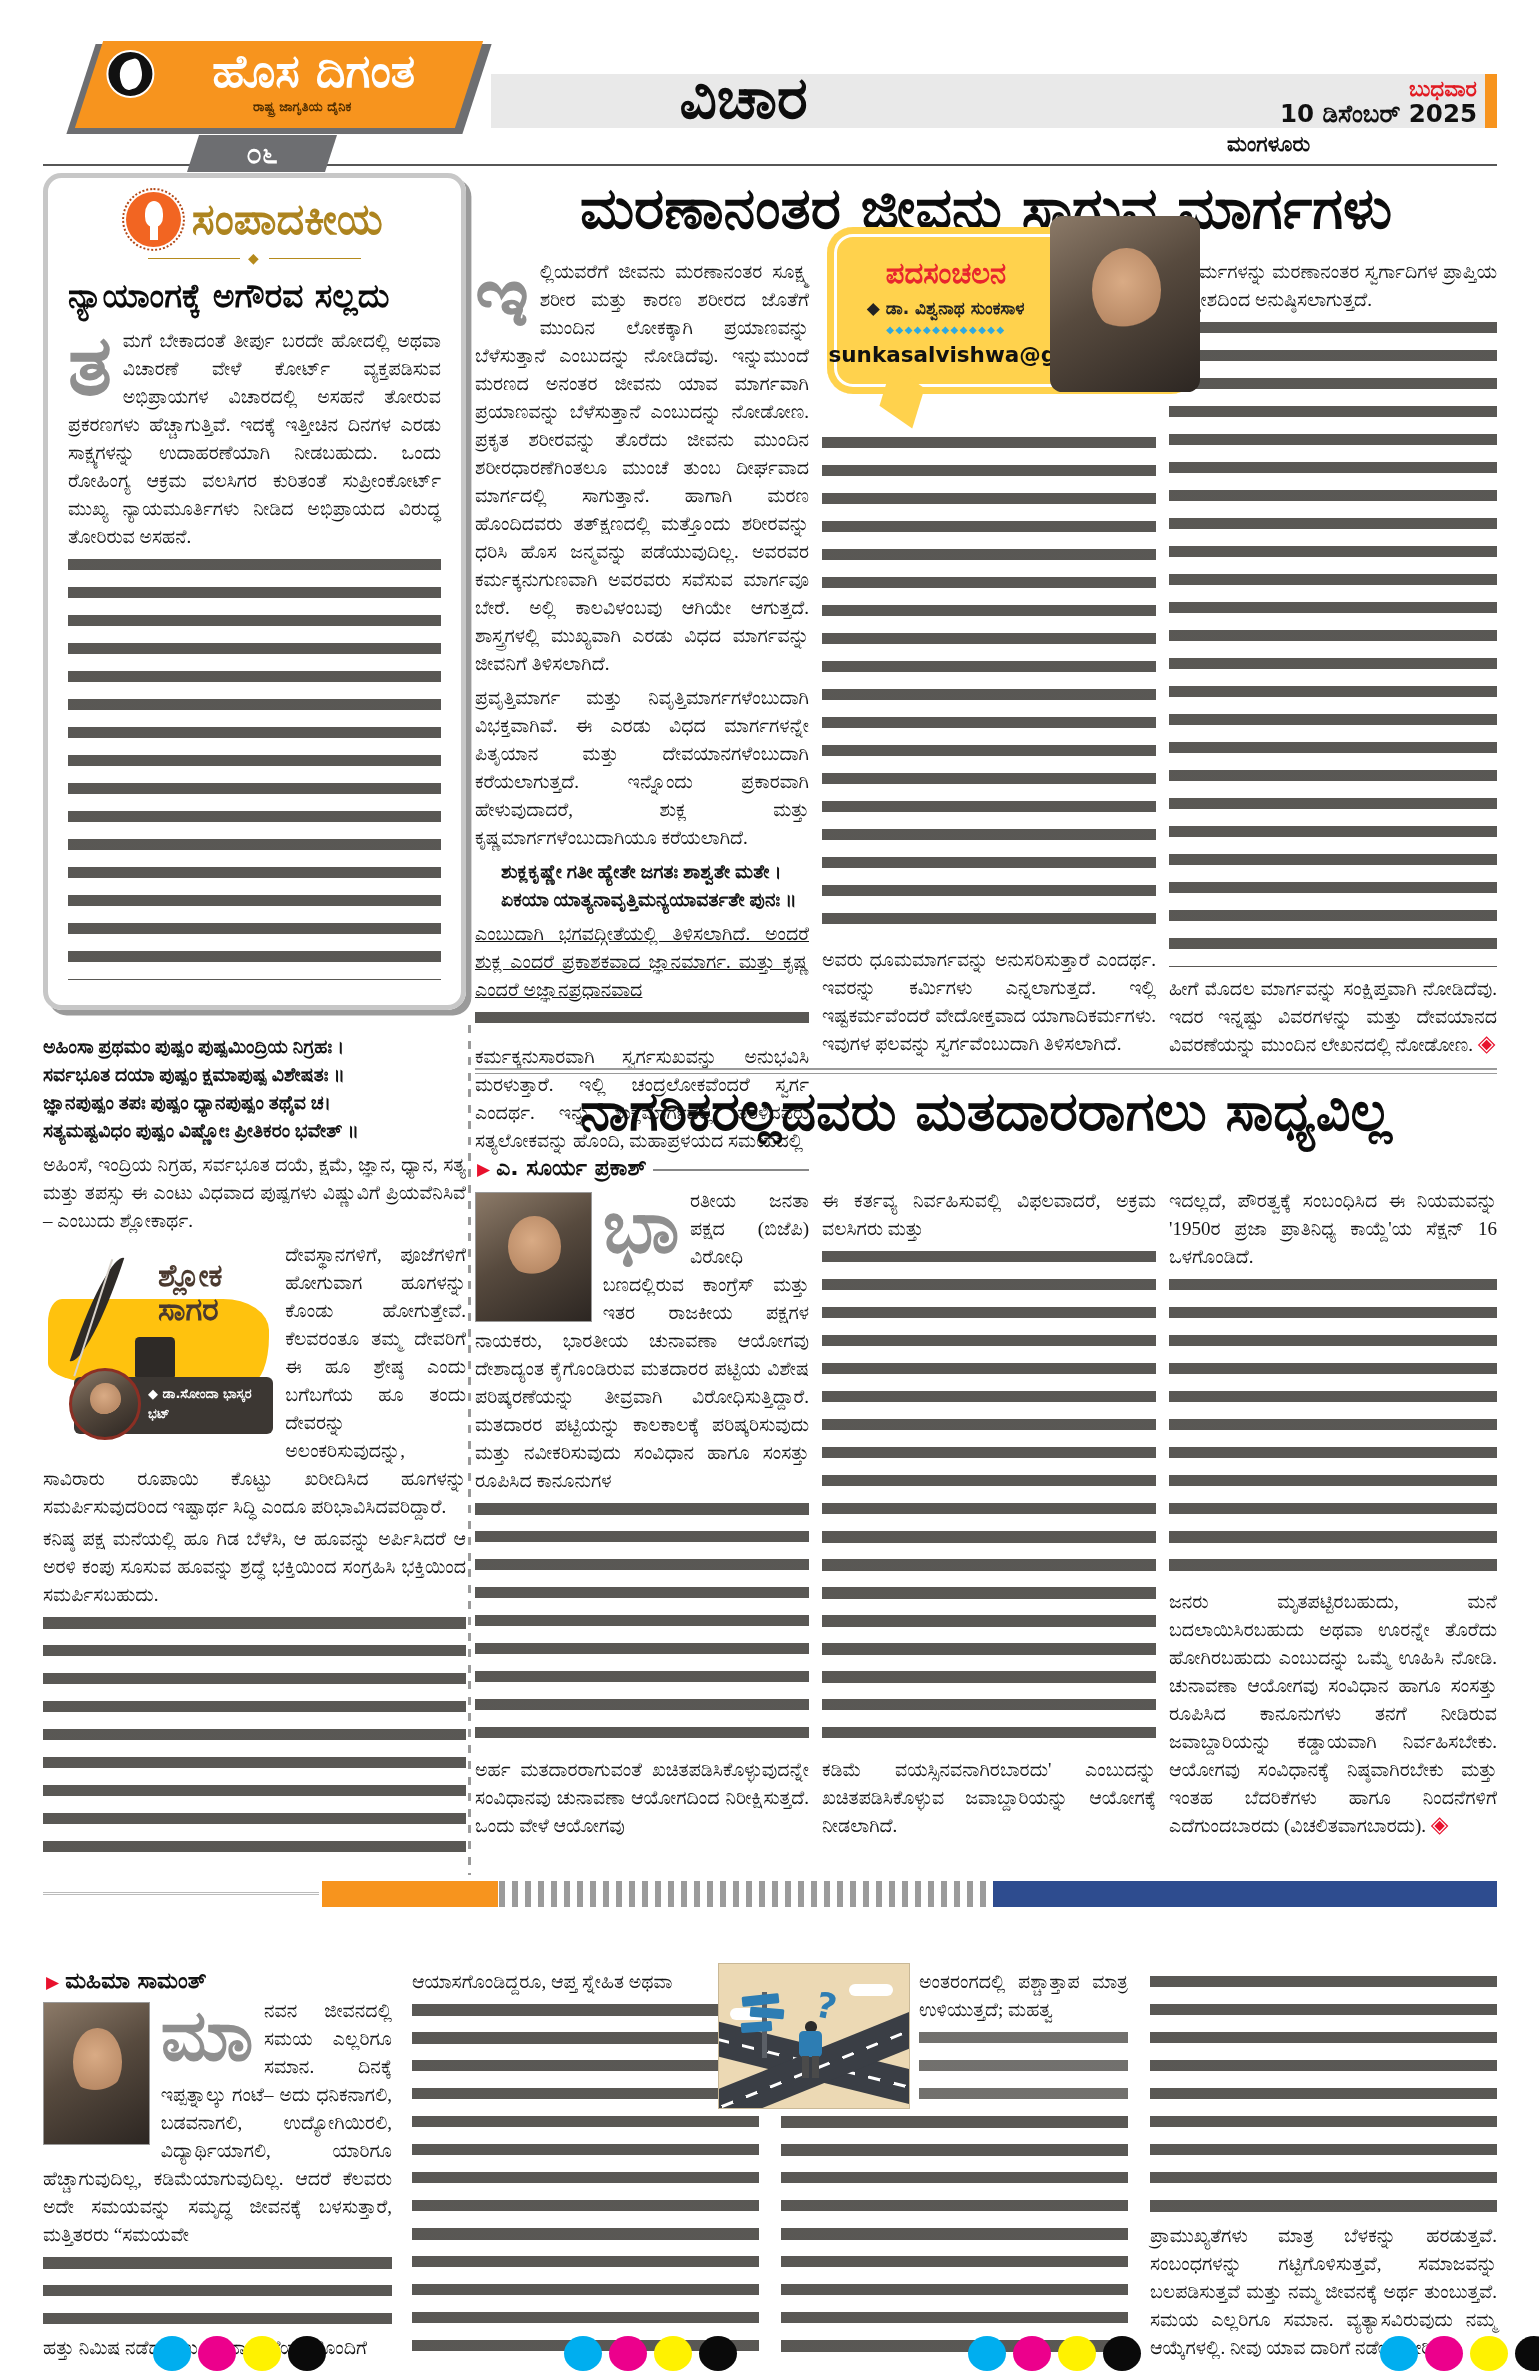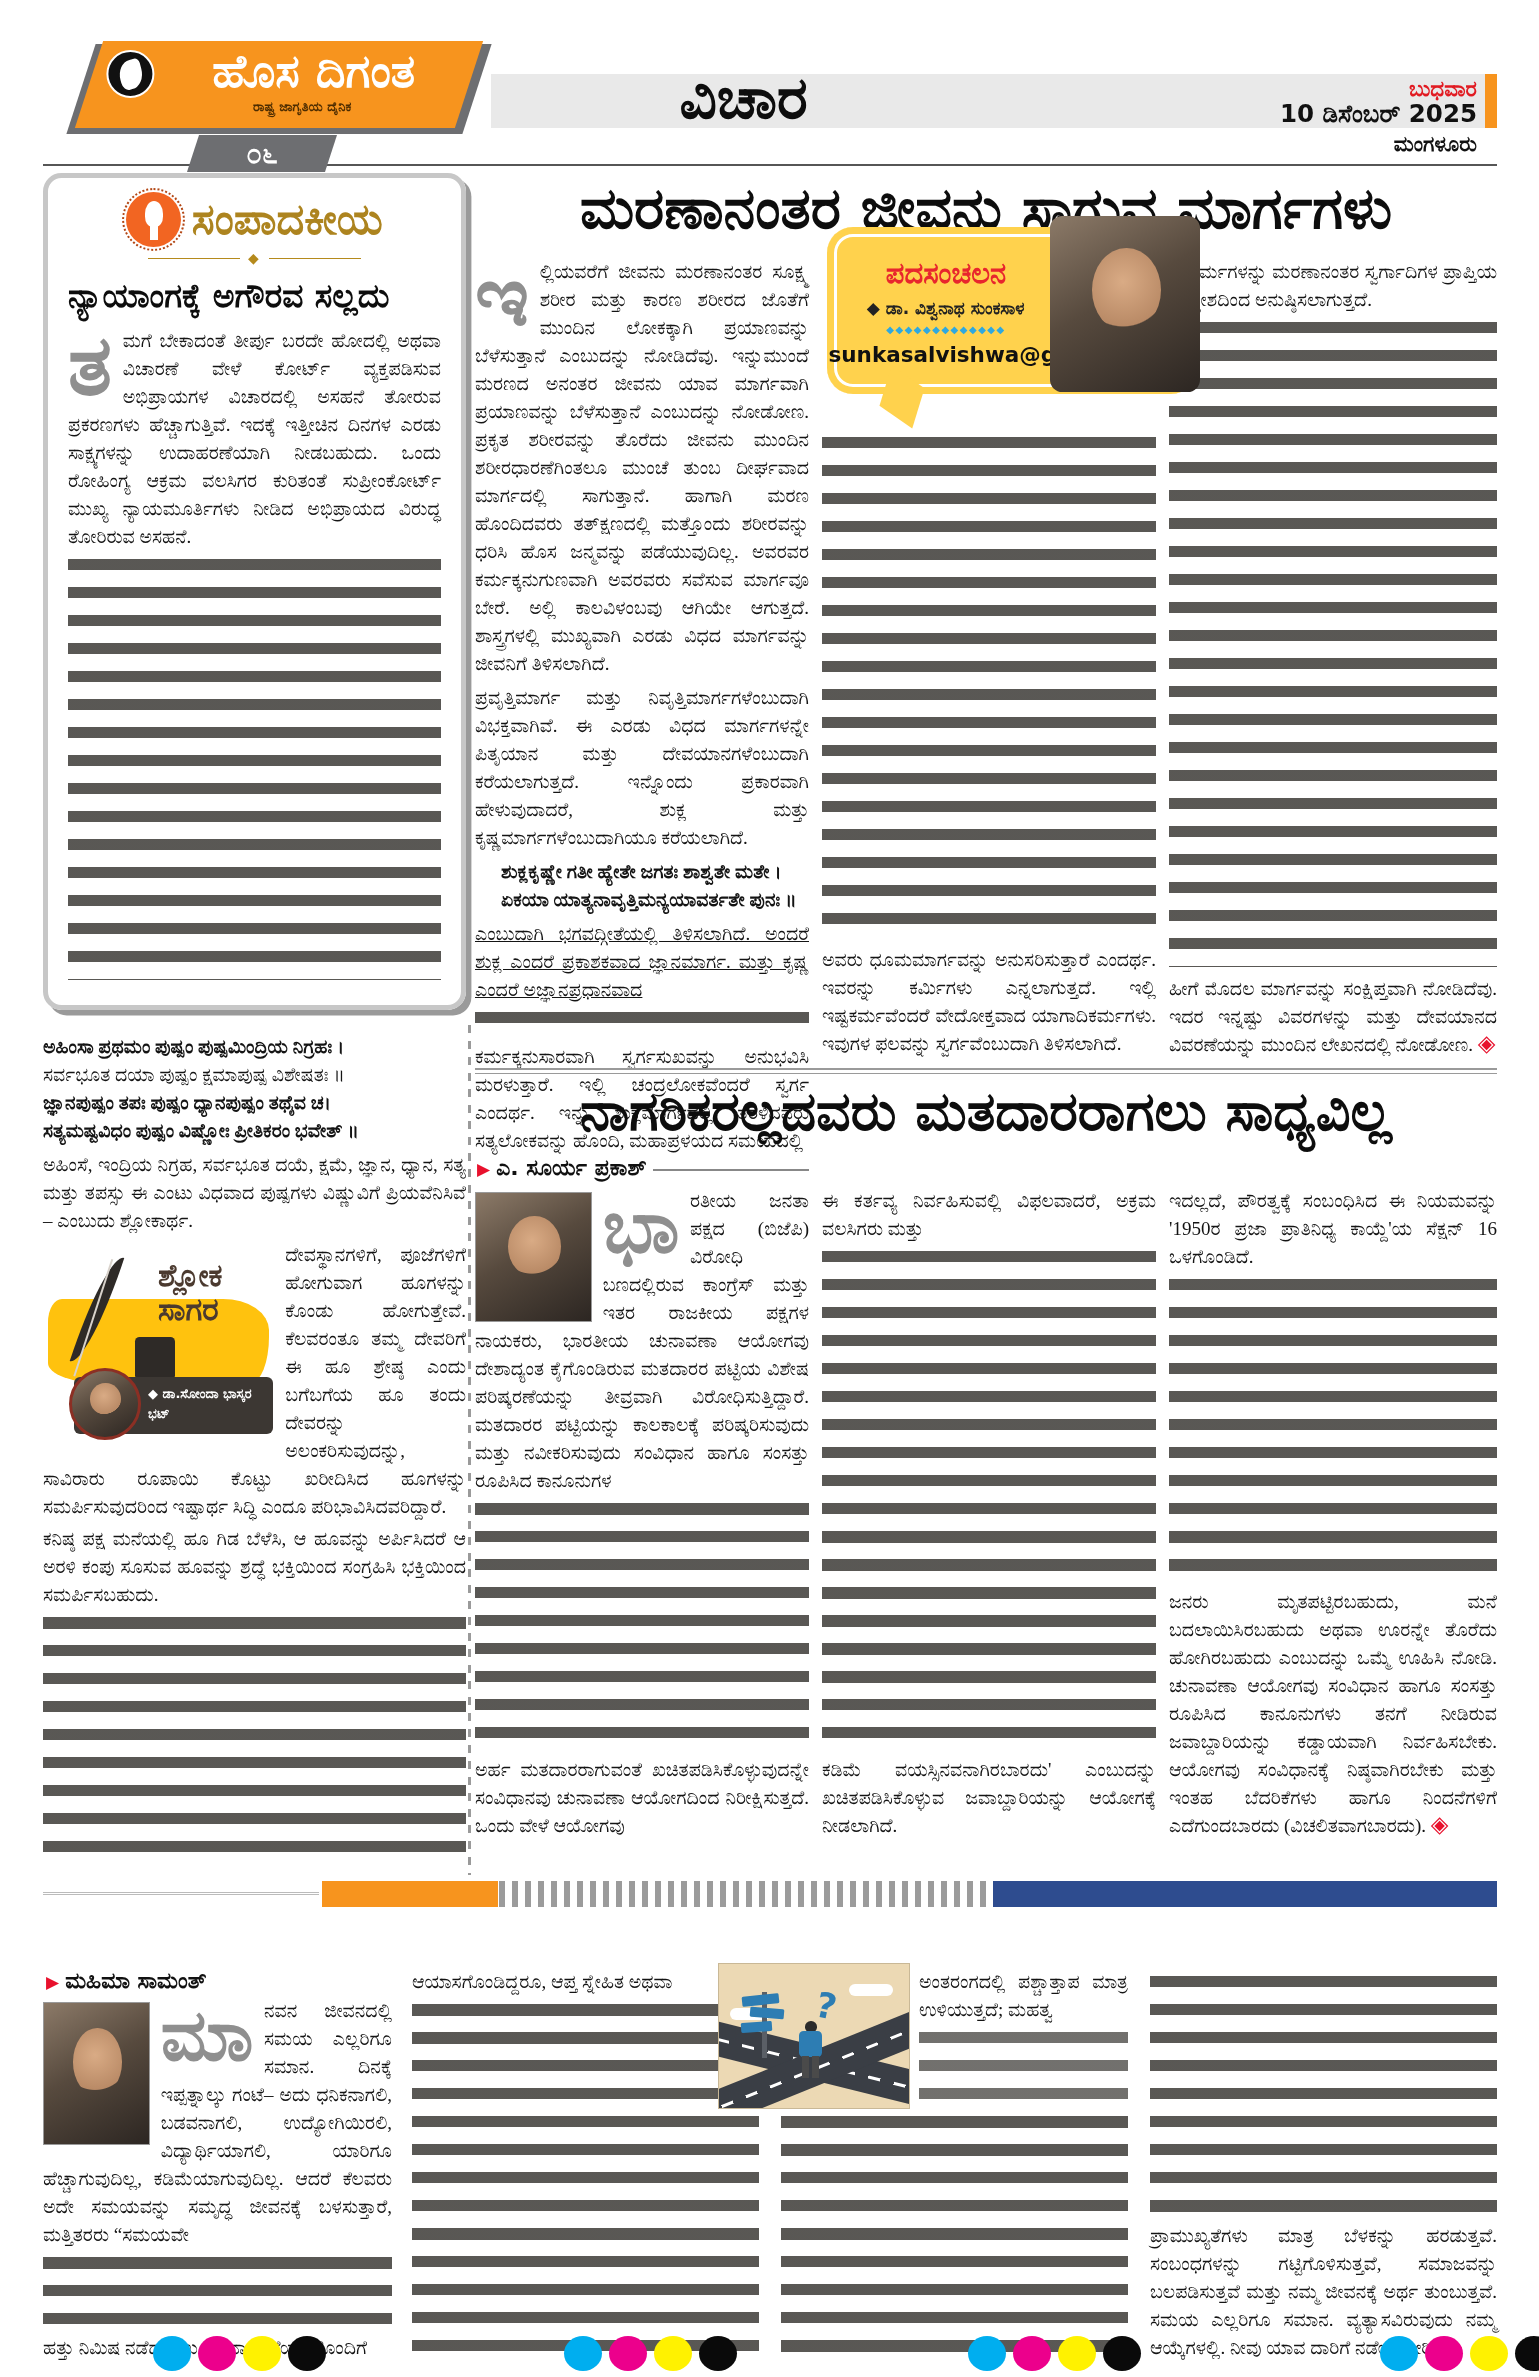--- a/index.html
+++ b/index.html
@@ -63,21 +63,21 @@
 
 <div id="page">
 
   <div class="abs strip" style="left:491px;top:74px;width:1006px;height:54px;"></div>
   <div class="abs headline" style="left:529px;top:64px;width:429px;text-align:center;font-size:58px;line-height:69px;">ವಿಚಾರ</div>
   <div class="abs sans" style="left:1196px;top:77px;width:281px;text-align:right;">
     <div style="font-size:21.5px;font-weight:bold;color:#e11b22;line-height:23px;">ಬುಧವಾರ</div>
     <div style="font-size:24.5px;font-weight:bold;color:#111;line-height:28px;">10 ಡಿಸೆಂಬರ್ 2025</div>
   </div>
   <div class="abs" style="left:1485px;top:74px;width:12.3px;height:54px;background:#F7941E;"></div>
-  <div class="abs sans" style="left:1227px;top:132px;width:250px;text-align:right;font-size:21px;font-weight:bold;">ಮಂಗಳೂರು</div>
+  <div class="abs sans" style="left:1227px;top:132px;width:250px;font-size:21px;font-weight:bold;">ಮಂಗಳೂರು</div>
   <div class="abs rule-h" style="left:43px;top:164px;width:1454px;height:2.3px;"></div>
 
   <div class="abs para" style="left:81px;top:44px;width:396px;height:90px;background:#6d6e71;"></div>
   <div class="abs para" style="left:89px;top:41px;width:380px;height:87px;background:#F7941E;">
     <div class="unskew" style="position:absolute;left:14px;top:9.2px;width:48px;height:48px;border-radius:50%;background:#111;border:2.3px solid #fff;">
       <div style="position:absolute;left:10.7px;top:7.7px;width:23px;height:29px;background:#fff;border-radius:60% 20% 60% 30%;transform:rotate(-15deg);"></div>
     </div>
     <div class="unskew sans" style="position:absolute;left:71px;top:4.6px;width:299px;text-align:center;font-size:46px;font-weight:800;color:#fff;line-height:51px;">ಹೊಸ ದಿಗಂತ</div>
     <div class="unskew sans" style="position:absolute;left:71px;top:58px;width:299px;text-align:center;font-size:13px;font-weight:bold;color:#4d2c00;">ರಾಷ್ಟ್ರ ಜಾಗೃತಿಯ ದೈನಿಕ</div>
   </div>
@@ -136,21 +136,21 @@
     <div class="photo" style="position:absolute;right:-3.1px;top:-10.7px;width:150px;height:176px;border-radius:12.3px;"></div>
   </div>
   <div id="bubble-tail" class="abs" style="left:882px;top:377px;"></div>
 
   <div class="abs" style="left:475px;top:1068px;width:1022px;height:6.1px;border-top:2.3px solid #9a9a9a;border-bottom:1.5px solid #9a9a9a;"></div>
 
   <div class="abs vdash" style="left:468px;top:1025px;width:3.1px;height:850px;"></div>
 
   <div class="col" style="left:43px;top:1025px;width:423px;height:850px;">
     <div class="body-tx" style="font-weight:bold;margin-top:7.7px;">ಅಹಿಂಸಾ ಪ್ರಥಮಂ ಪುಷ್ಪಂ ಪುಷ್ಪಮಿಂದ್ರಿಯ ನಿಗ್ರಹಃ ।</div>
-    <div class="body-tx" style="font-weight:normal;">ಸರ್ವಭೂತ ದಯಾ ಪುಷ್ಪಂ ಕ್ಷಮಾಪುಷ್ಪ ವಿಶೇಷತಃ ॥</div>
+    <div class="body-tx" style="font-weight:bold;">ಸರ್ವಭೂತ ದಯಾ ಪುಷ್ಪಂ ಕ್ಷಮಾಪುಷ್ಪ ವಿಶೇಷತಃ ॥</div>
     <div class="body-tx" style="font-weight:bold;">ಜ್ಞಾನಪುಷ್ಪಂ ತಪಃ ಪುಷ್ಪಂ ಧ್ಯಾನಪುಷ್ಪಂ ತಥೈವ ಚ।</div>
     <div class="body-tx" style="font-weight:bold;">ಸತ್ಯಮಷ್ಟವಿಧಂ ಪುಷ್ಪಂ ವಿಷ್ಣೋಃ ಪ್ರೀತಿಕರಂ ಭವೇತ್ ॥</div>
     <div class="body-tx" style="margin-top:6.1px;">ಅಹಿಂಸೆ, ಇಂದ್ರಿಯ ನಿಗ್ರಹ, ಸರ್ವಭೂತ ದಯೆ, ಕ್ಷಮೆ, ಜ್ಞಾನ, ಧ್ಯಾನ, ಸತ್ಯ ಮತ್ತು ತಪಸ್ಸು ಈ ಎಂಟು ವಿಧವಾದ ಪುಷ್ಪಗಳು ವಿಷ್ಣುವಿಗೆ ಪ್ರಿಯವೆನಿಸಿವೆ – ಎಂಬುದು ಶ್ಲೋಕಾರ್ಥ.</div>
     <div style="margin-top:6.1px;">
       <div style="float:left;width:230px;height:193px;position:relative;margin:4.6px 12.3px 4.6px 0;">
         <div id="ss-splash" style="position:absolute;left:4.6px;top:54px;width:221px;height:84px;"></div>
         <div class="feather" style="left:44px;top:6.1px;"></div>
         <div style="position:absolute;left:92px;top:92px;width:40px;height:46px;background:#2e2a27;border-radius:4.6px 4.6px 7.7px 7.7px;"></div>
         <div class="sans" style="position:absolute;left:115px;top:12.3px;width:115px;font-size:31px;line-height:34px;font-weight:800;color:#4b3a2f;">ಶ್ಲೋಕ ಸಾಗರ</div>
         <div id="ss-band" style="position:absolute;left:31px;top:132px;width:199px;height:57px;padding:6.1px 6.1px 6.1px 74px;font-family:'DejaVu Sans',sans-serif;font-size:13px;font-weight:bold;line-height:20px;">

